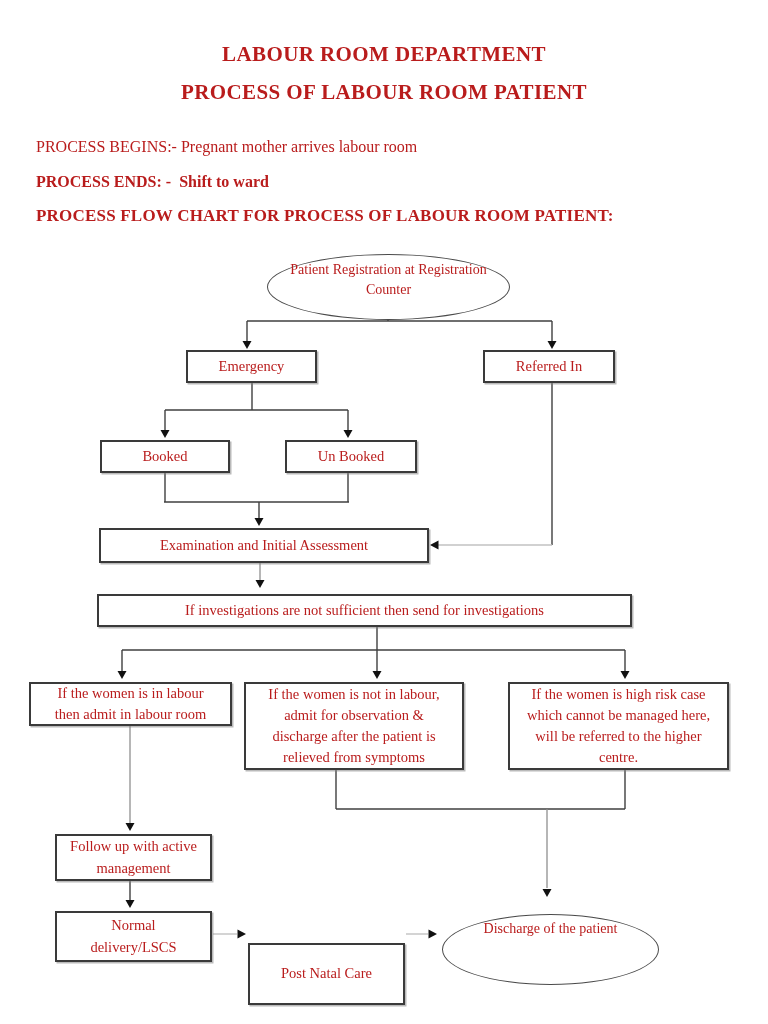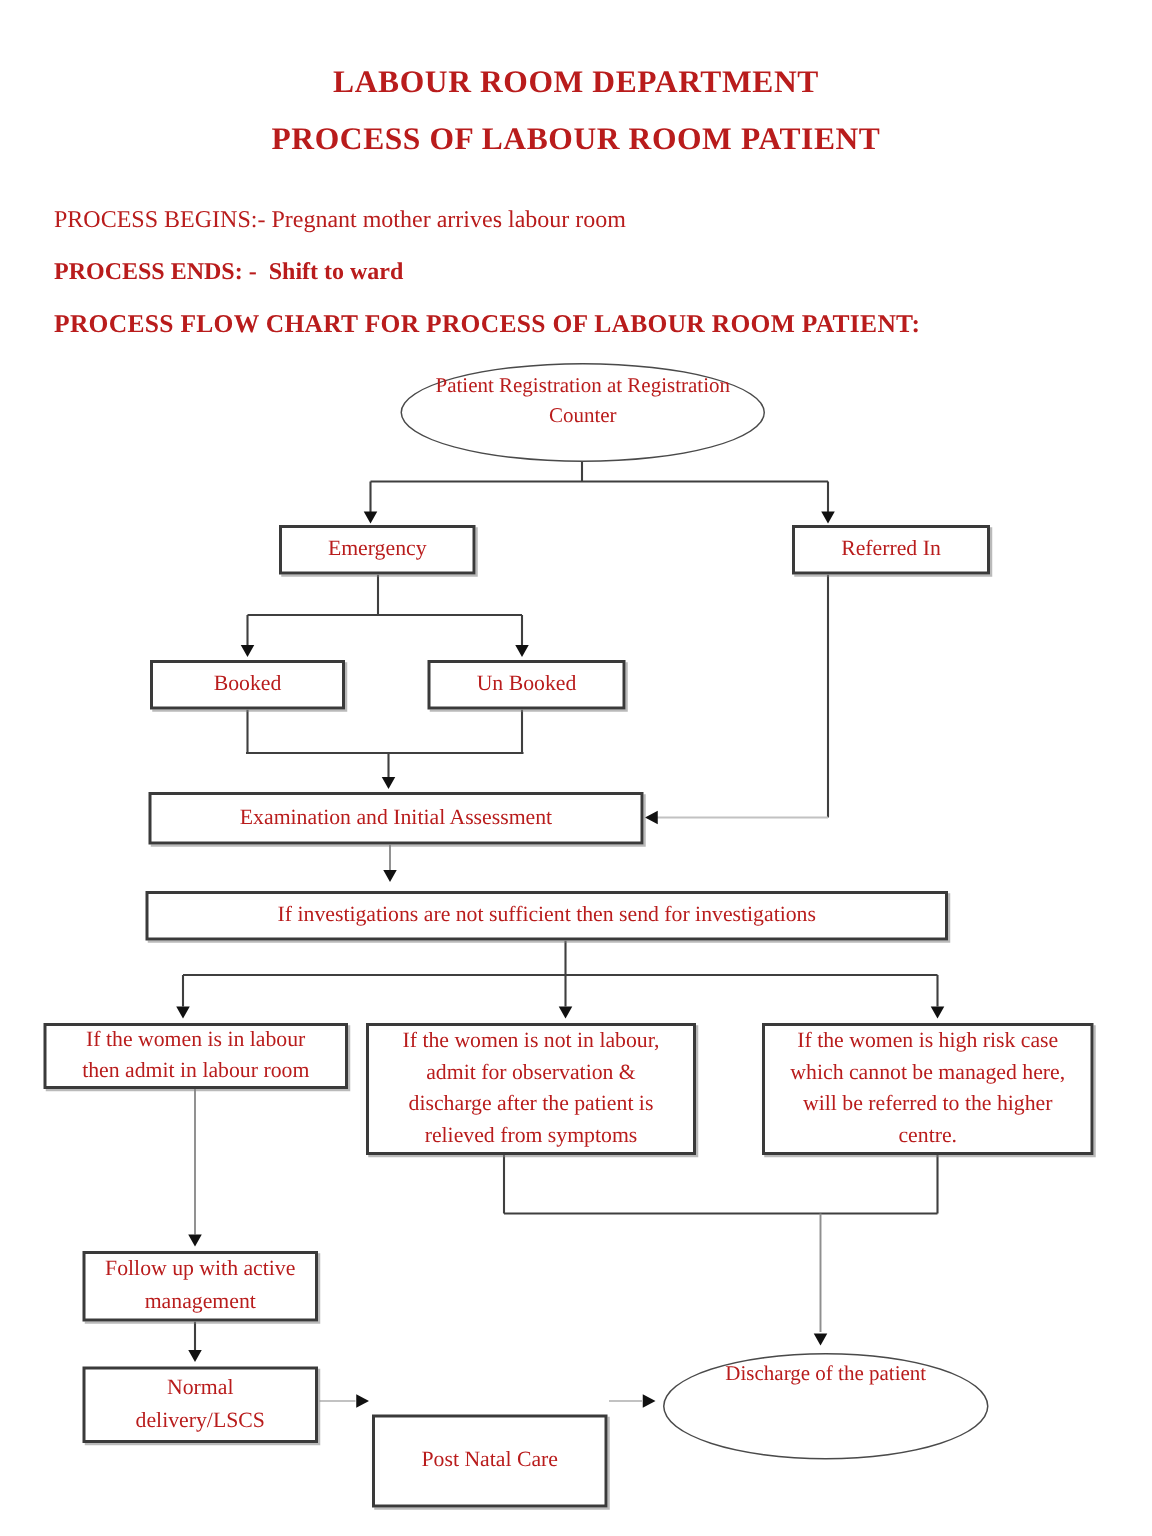--- a/index.html
+++ b/index.html
@@ -37,25 +37,26 @@
     background:#ffffff;
     box-sizing:border-box;
   }
   .rect {
     border:2px solid #3a3a3a;
     box-shadow:1.5px 1.5px 0 rgba(130,130,130,0.55);
   }
   .ellipse {
     border:1.6px solid #4a4a4a;
     border-radius:50%;
+    margin-top:12px;
   }
   .node .label { white-space:pre-line; }
   .n-registration { left:267px; top:242px; width:243px; height:66px; padding-bottom:14px; font-size:14px; }
   .n-emergency    { left:186px; top:350px; width:131px; height:33px; }
-  .n-referred     { left:483px; top:350px; width:132px; height:33px;margin-left:45px; }
+  .n-referred     { left:483px; top:350px; width:132px; height:33px; }
   .n-booked       { left:100px; top:440px; width:130px; height:33px; }
   .n-unbooked     { left:285px; top:440px; width:132px; height:33px;align-items:center; }
   .n-exam         { left:99px;  top:528px; width:330px; height:35px; }
   .n-invest       { left:97px;  top:594px; width:535px; height:33px; }
   .n-inlabour     { left:29px;  top:682px; width:203px; height:44px; }
   .n-notinlabour  { left:244px; top:682px; width:220px; height:88px; }
   .n-highrisk     { left:508px; top:682px; width:221px; height:88px; }
   .n-followup     { left:55px;  top:834px; width:157px; height:47px; }
   .n-normal       { left:55px;  top:911px; width:157px; height:51px; }
   .n-postnatal    { left:248px; top:943px; width:157px; height:62px; }

